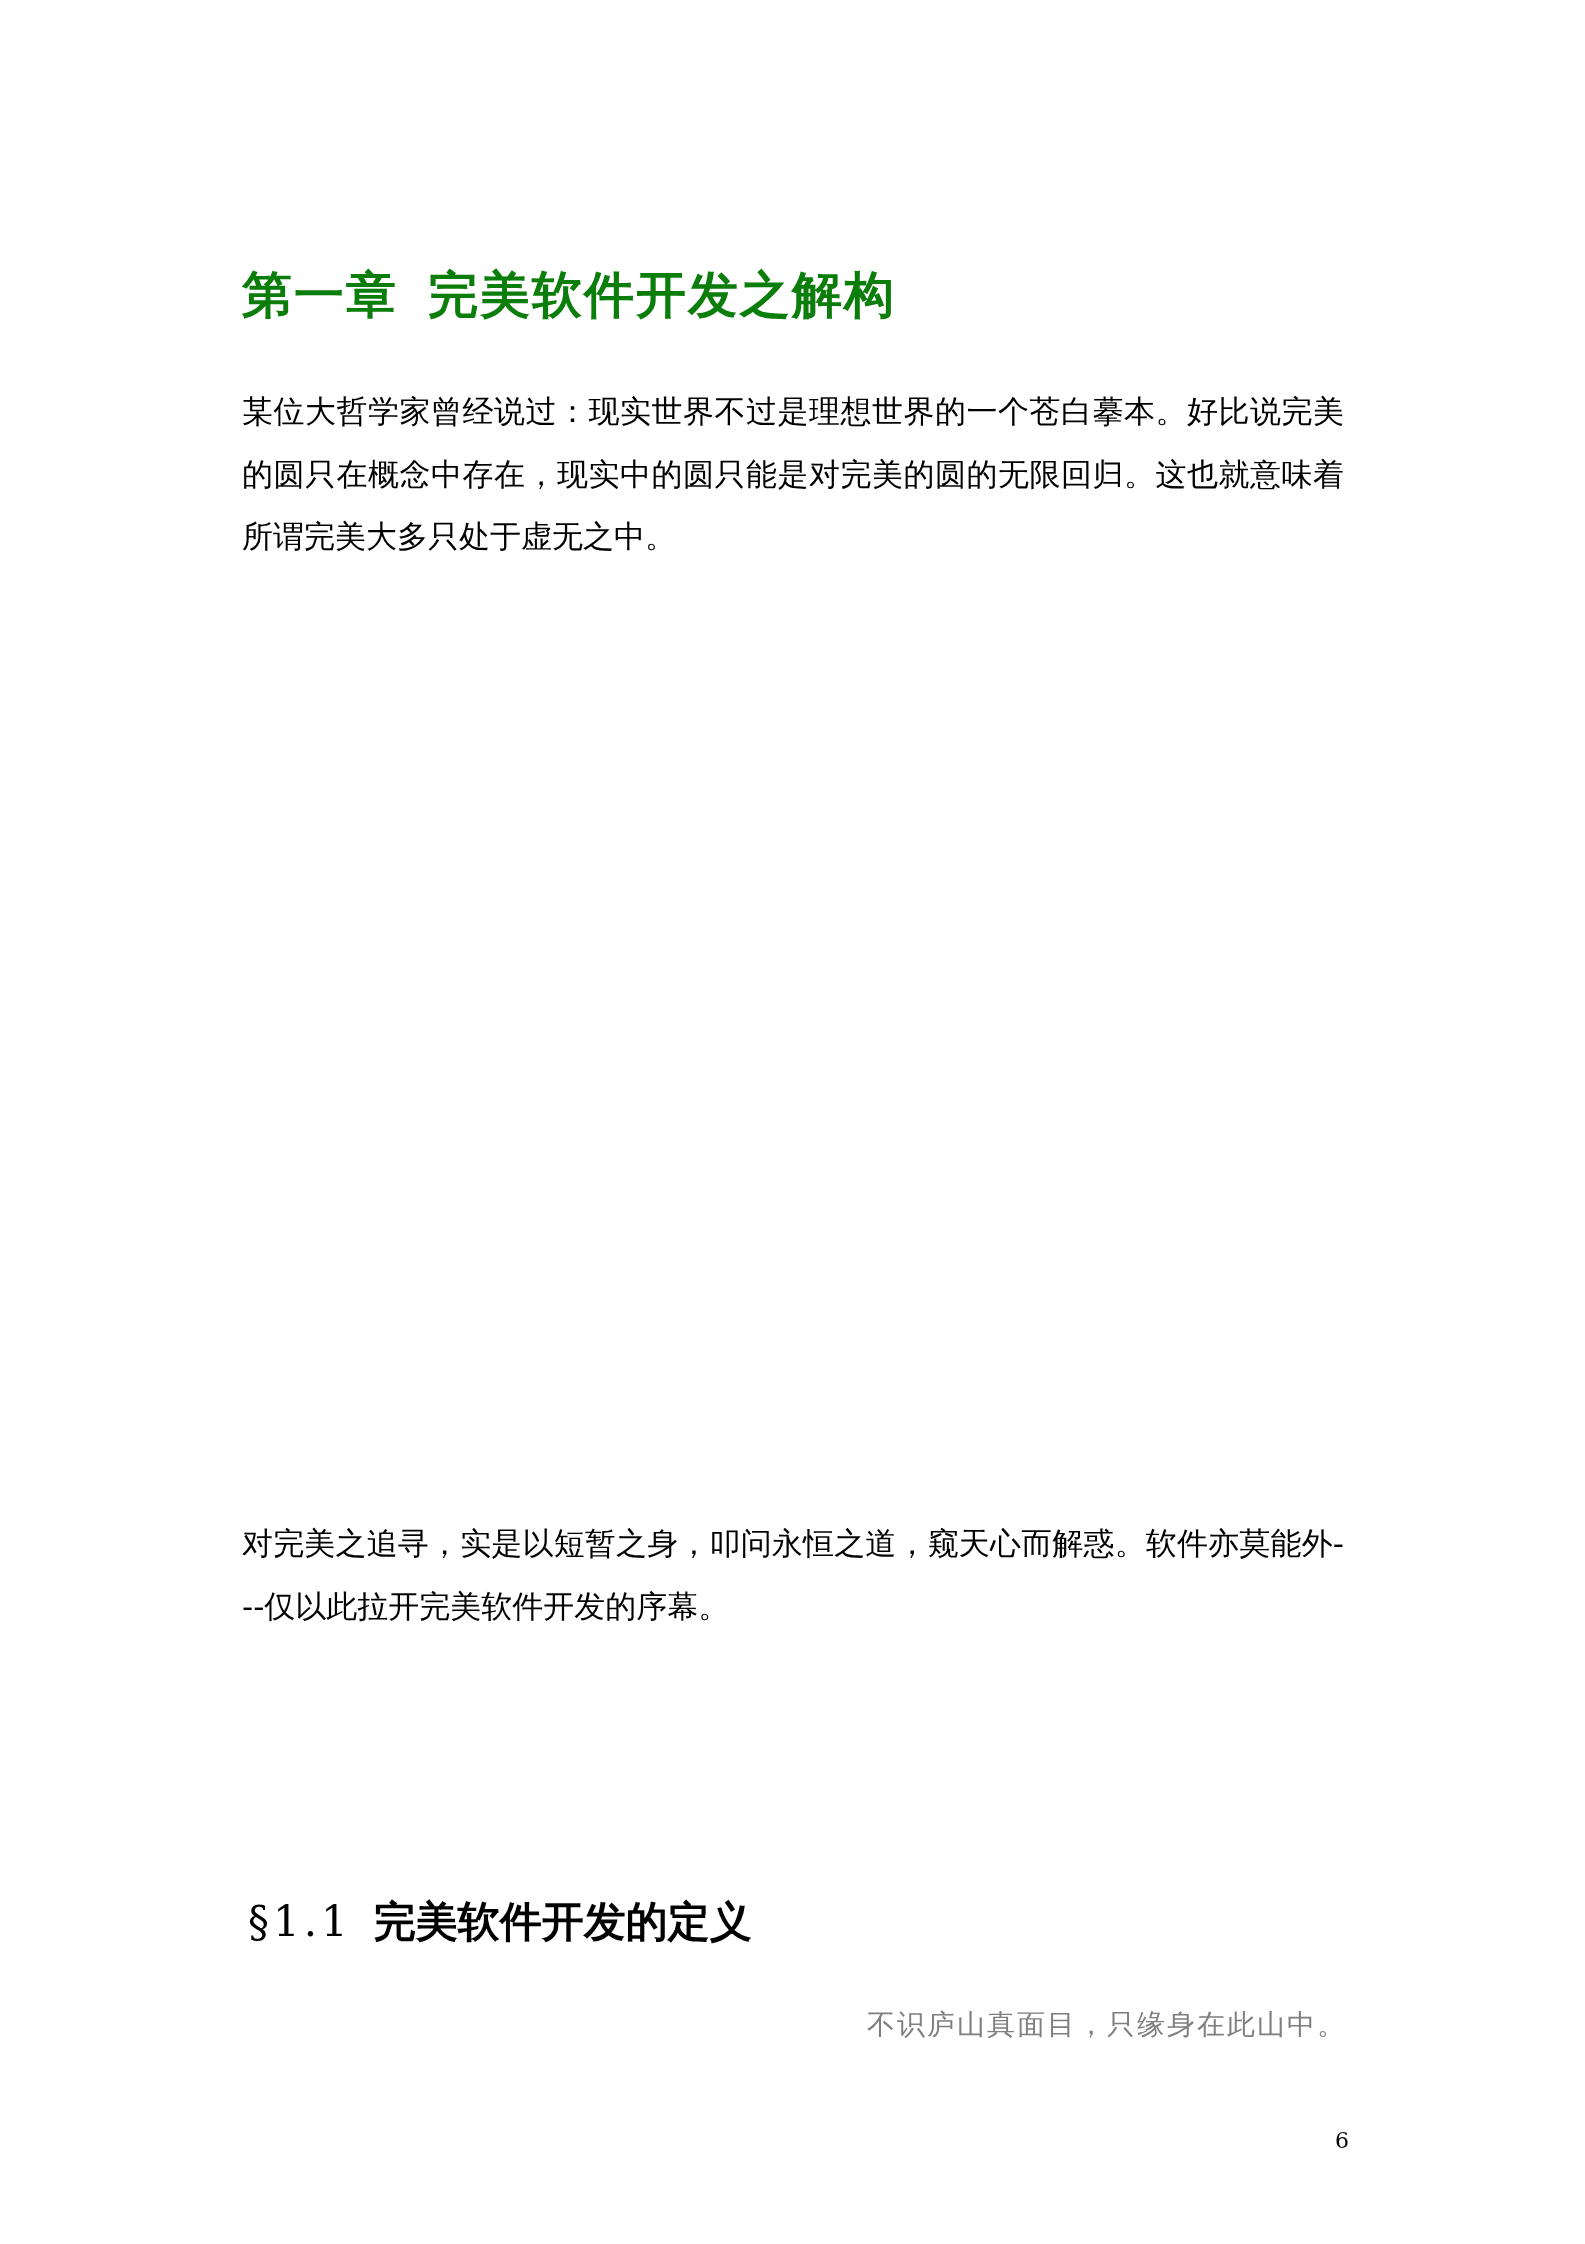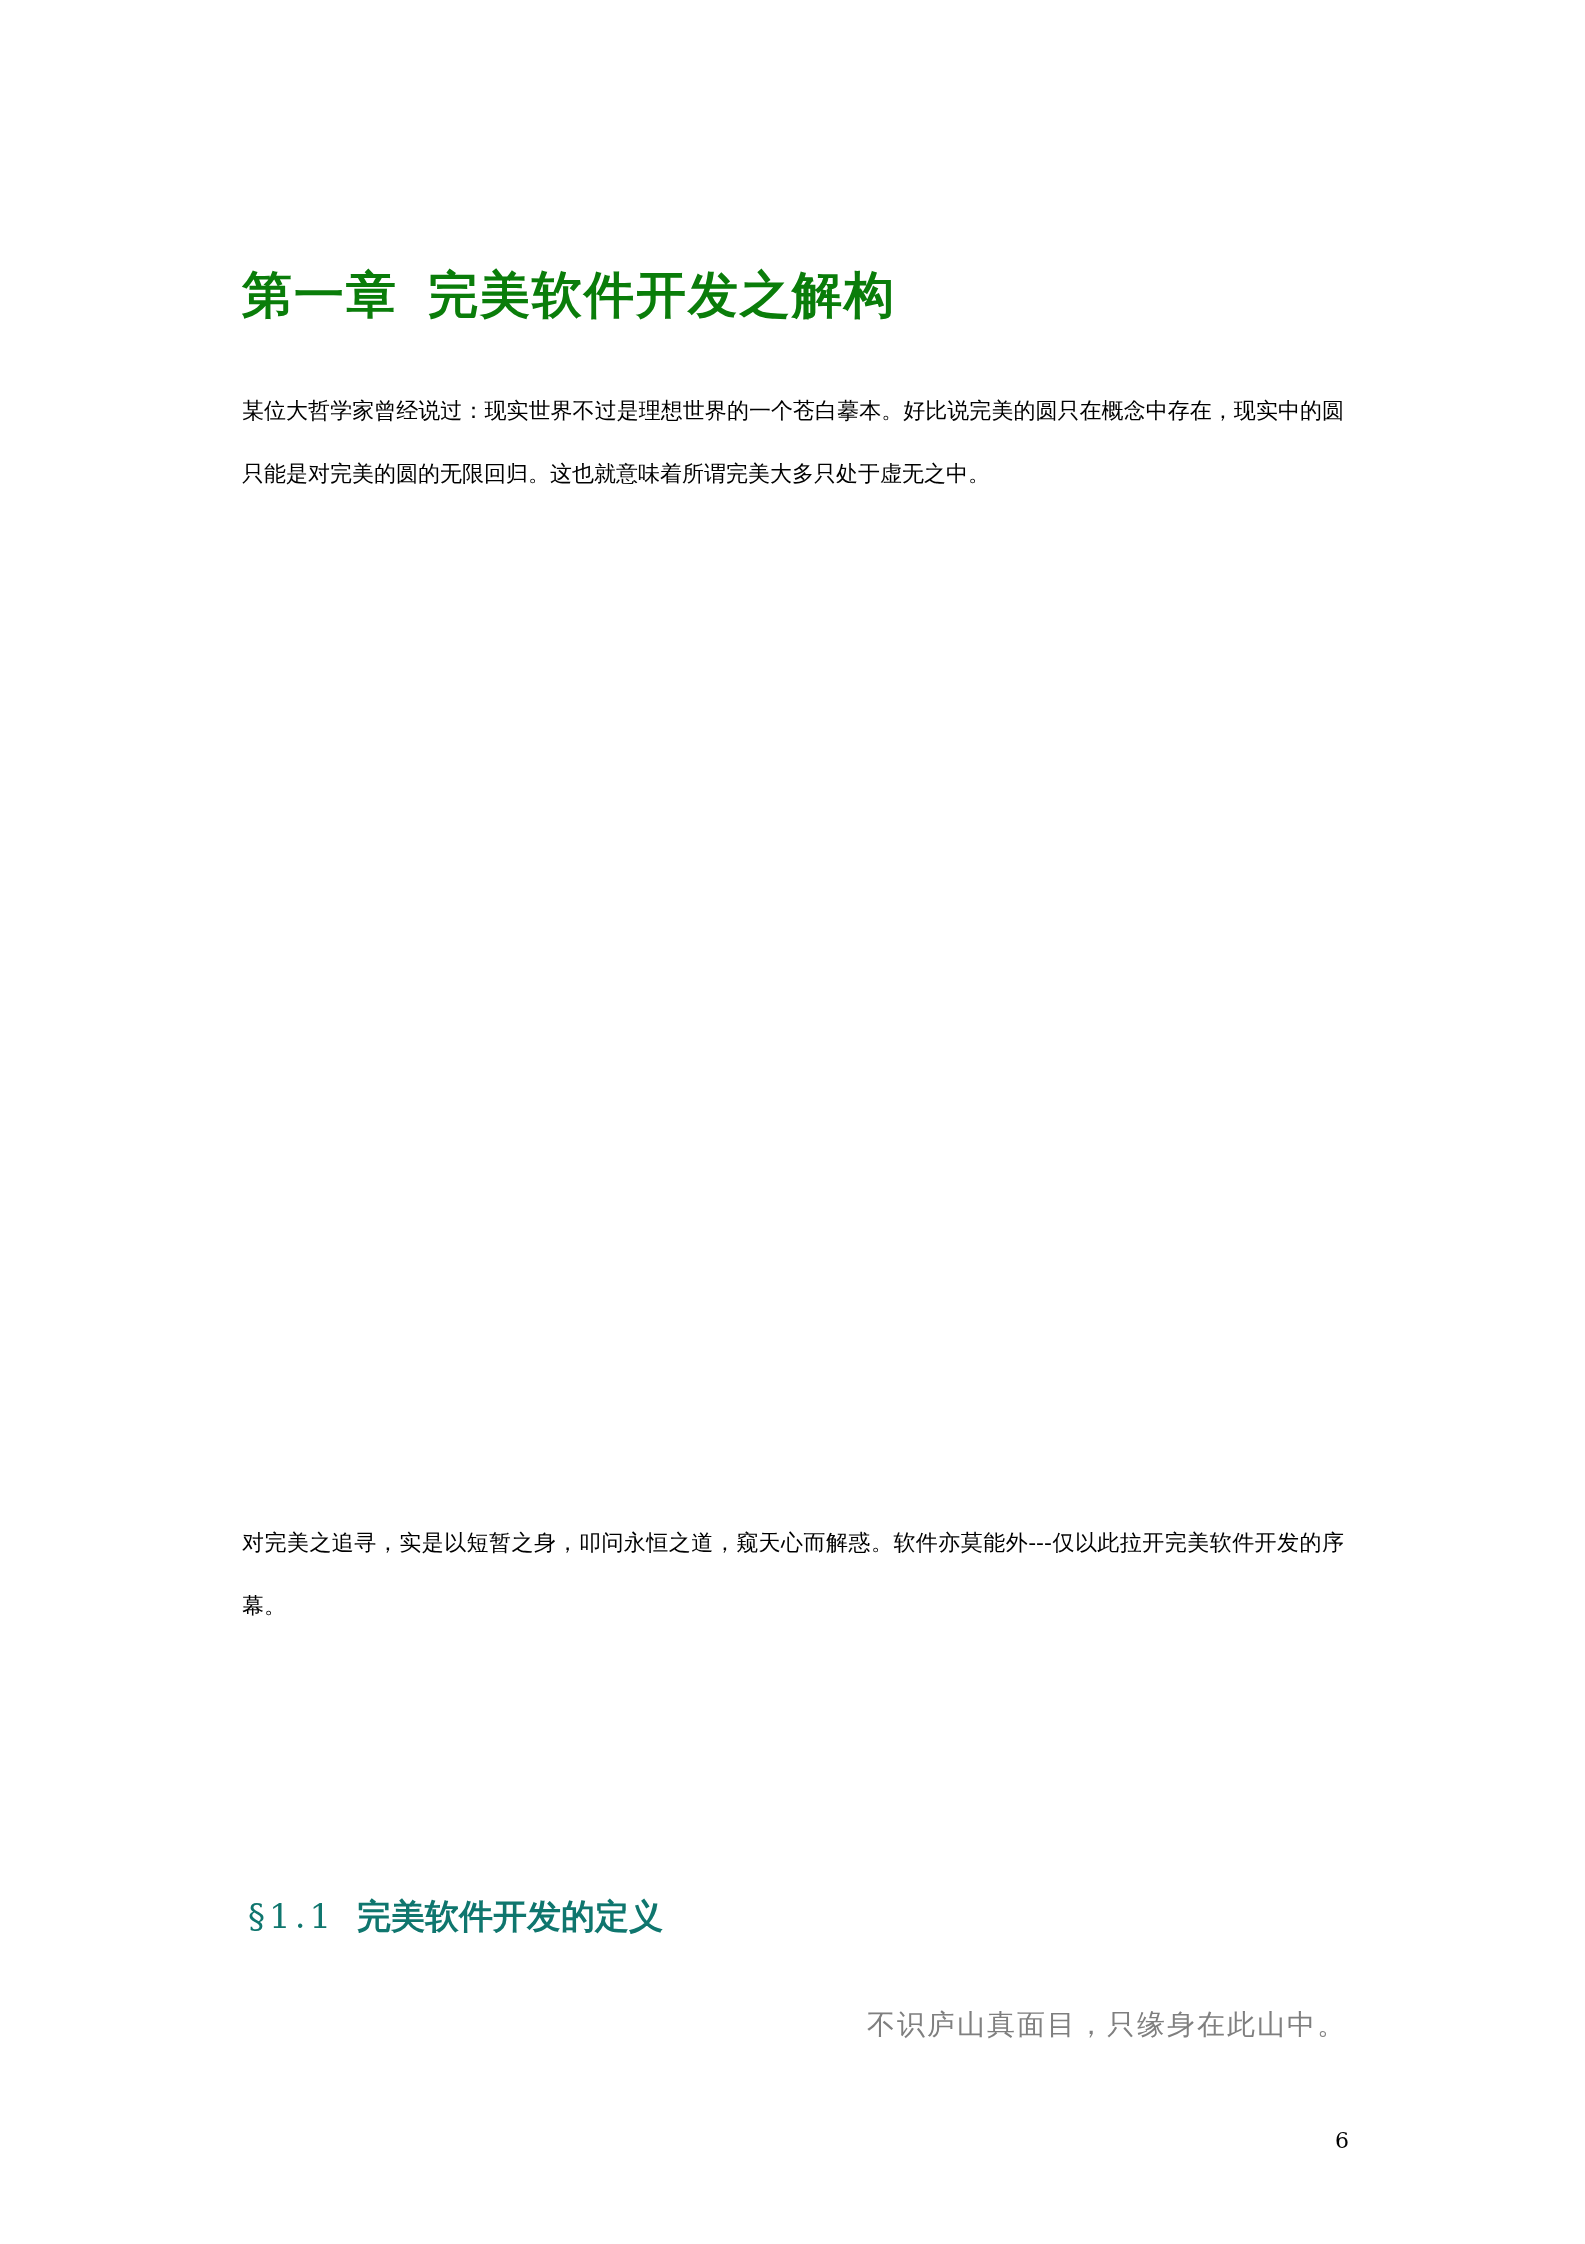--- a/index.html
+++ b/index.html
@@ -35,40 +35,40 @@
       white-space: nowrap;
     }
     .chapter-title .num {
       margin-right: 30px;
     }
     .body-text {
       position: absolute;
       left: 242px;
       width: 1102px;
       margin: 0;
-      font-size: 22px;
+      font-size: 31px;
       line-height: 62.5px;
       text-align: justify;
       text-justify: inter-character;
       word-break: break-all;
       color: #000000;
     }
     .p1 { top: 380px; }
     .p2 { top: 666px; }
     .p3 { top: 885px; }
     .p4 { top: 1167px; }
     .p5 { top: 1512px; }
     .section-title {
       position: absolute;
       left: 248px;
       top: 1894px;
       margin: 0;
-      font-size: 34px;
+      font-size: 42px;
       font-weight: bold;
-      color: #0f766e;
+      color: #000000;
       white-space: nowrap;
     }
     .section-title .sec-num {
       font-family: "DejaVu Serif", "Liberation Serif", serif;
       font-weight: normal;
       margin-right: 22px;
       letter-spacing: 4px;
     }
     .epigraph {
       position: absolute;

